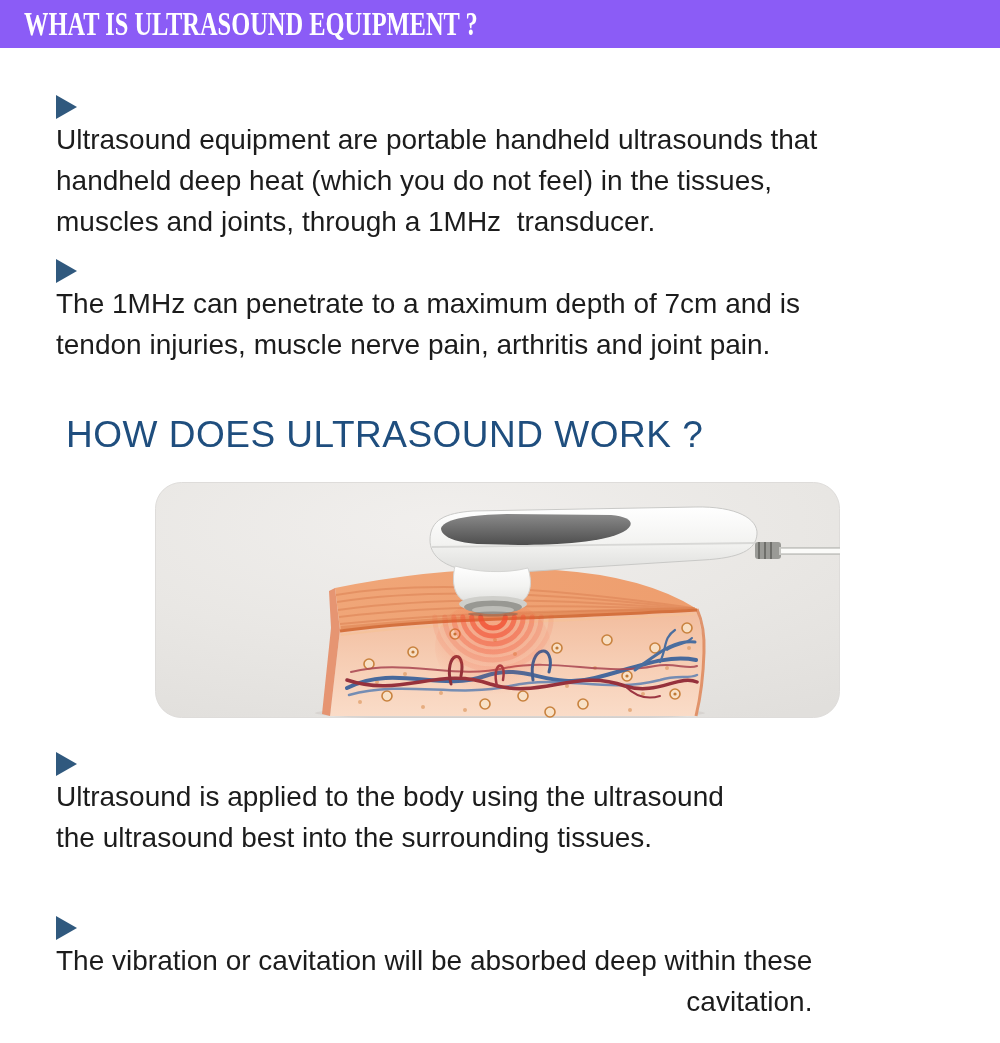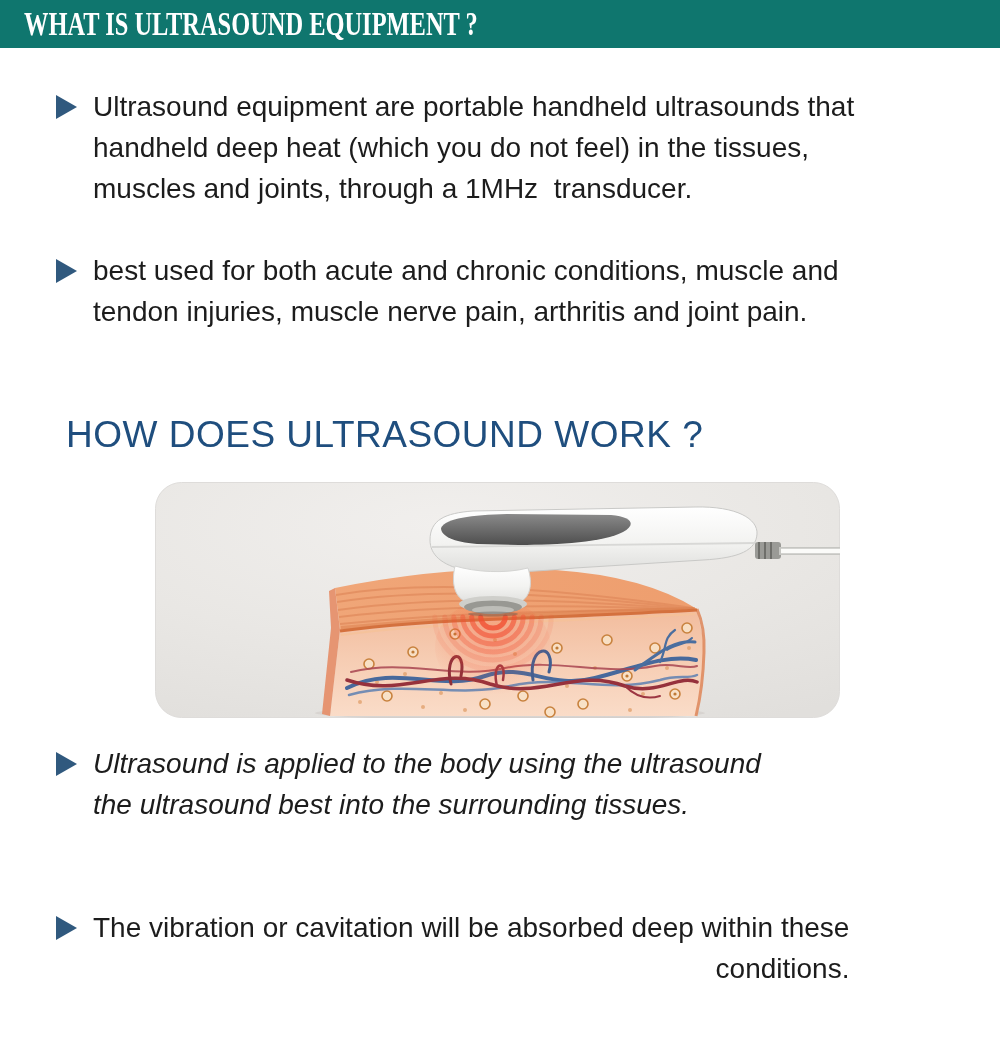--- a/index.html
+++ b/index.html
@@ -1,30 +1,30 @@
 <!DOCTYPE html>
 <html><head>
 <meta charset="utf-8">
 <style>
   html,body{margin:0;padding:0;background:#ffffff;}
   #page{position:relative;width:1000px;height:1043px;background:#ffffff;overflow:hidden;
         font-family:"Liberation Sans",sans-serif;}
   
-  .banner{position:absolute;left:0;top:0;width:1000px;height:48px;background:#0f766e;}
+  .banner{position:absolute;left:0;top:0;width:1000px;height:48px;background:#8b5cf6;}
   .banner-text{display:inline-block;margin-left:24px;line-height:49px;color:#ffffff;
         font-family:"Liberation Serif",serif;font-weight:bold;font-size:33px;
         transform:scaleX(.74);transform-origin:0 50%;white-space:pre;}
   
-  .bullet{position:absolute;display:flex;align-items:flex-start;}
+  .bullet{position:absolute;display:flex;align-items:flex-start;flex-direction:column;}
   .tri{width:0;height:0;border-left:21px solid #30597e;border-top:12px solid transparent;
         border-bottom:12px solid transparent;margin:9px 16px 0 0;flex:0 0 auto;}
   .btext div{font-size:28px;line-height:41px;color:#1c1c1c;white-space:pre;}
   #b1{left:56px;top:86px;}
   #b2{left:56px;top:250px;}
-  #b3{left:56px;top:743px;font-style:italic;}
+  #b3{left:56px;top:743px;}
   #b4{left:56px;top:907px;text-align:right;}
   
   .heading{position:absolute;left:66px;top:414px;font-size:37px;color:#1f4e7e;
         letter-spacing:.5px;white-space:pre;text-align:right;}
   
   .panel{position:absolute;left:155px;top:482px;width:685px;height:236px;}
 </style>
 </head>
 <body>
 
@@ -39,21 +39,21 @@
     <div class="btext">
       <div>Ultrasound equipment are portable handheld ultrasounds that</div>
       <div>handheld deep heat (which you do not feel) in the tissues,</div>
       <div>muscles and joints, through a 1MHz  transducer.</div>
     </div>
   </div>
 
   <div class="bullet" id="b2">
     <span class="tri"></span>
     <div class="btext">
-      <div>best used for both acute and chronic conditions, muscle and</div>
+      <div>The 1MHz can penetrate to a maximum depth of 7cm and is</div>
       <div>tendon injuries, muscle nerve pain, arthritis and joint pain.</div>
     </div>
   </div>
 
   <div class="heading">HOW DOES ULTRASOUND WORK ?</div>
 
   <div class="panel">
     <svg width="685" height="236" viewBox="0 0 685 236">
       <defs>
         <radialGradient id="panelGrad" cx="0.42" cy="0.18" r="0.95">
@@ -206,17 +206,17 @@
     <div class="btext">
       <div>Ultrasound is applied to the body using the ultrasound</div>
       <div>the ultrasound best into the surrounding tissues.</div>
     </div>
   </div>
 
   <div class="bullet" id="b4">
     <span class="tri"></span>
     <div class="btext">
       <div>The vibration or cavitation will be absorbed deep within these</div>
-      <div>conditions.</div>
+      <div>cavitation.</div>
     </div>
   </div>
 
 </div>
 
 </body></html>

